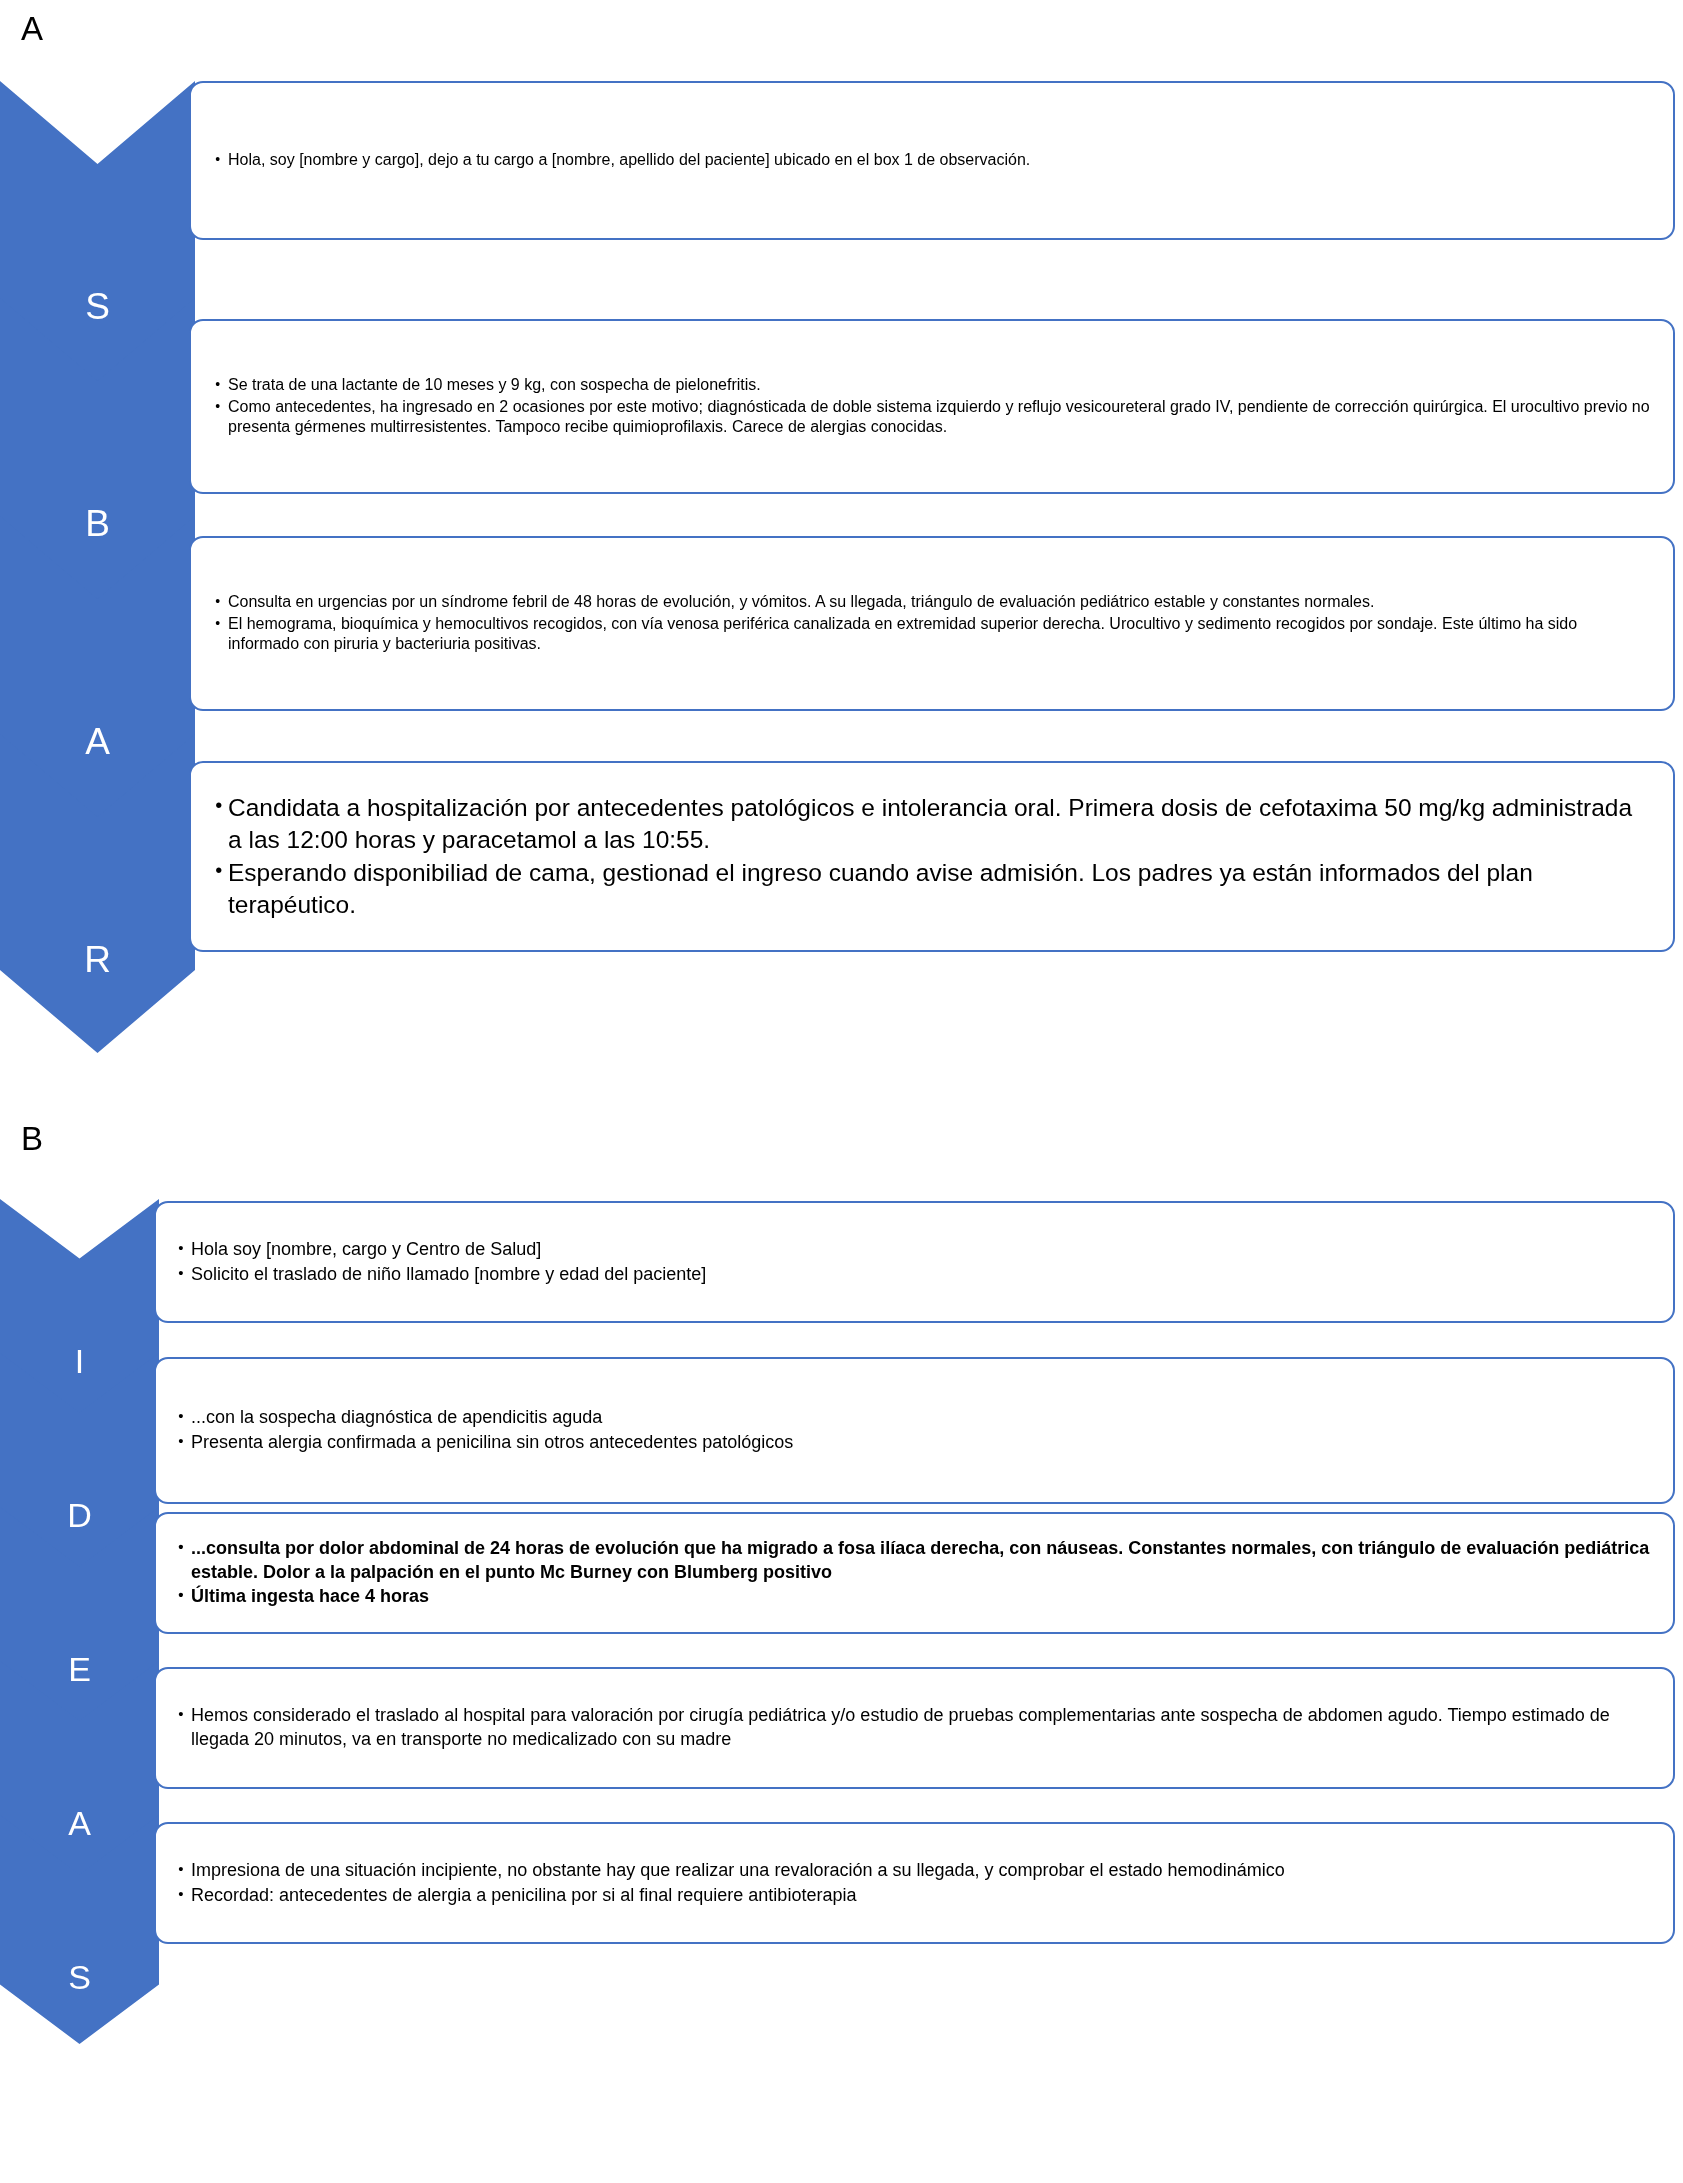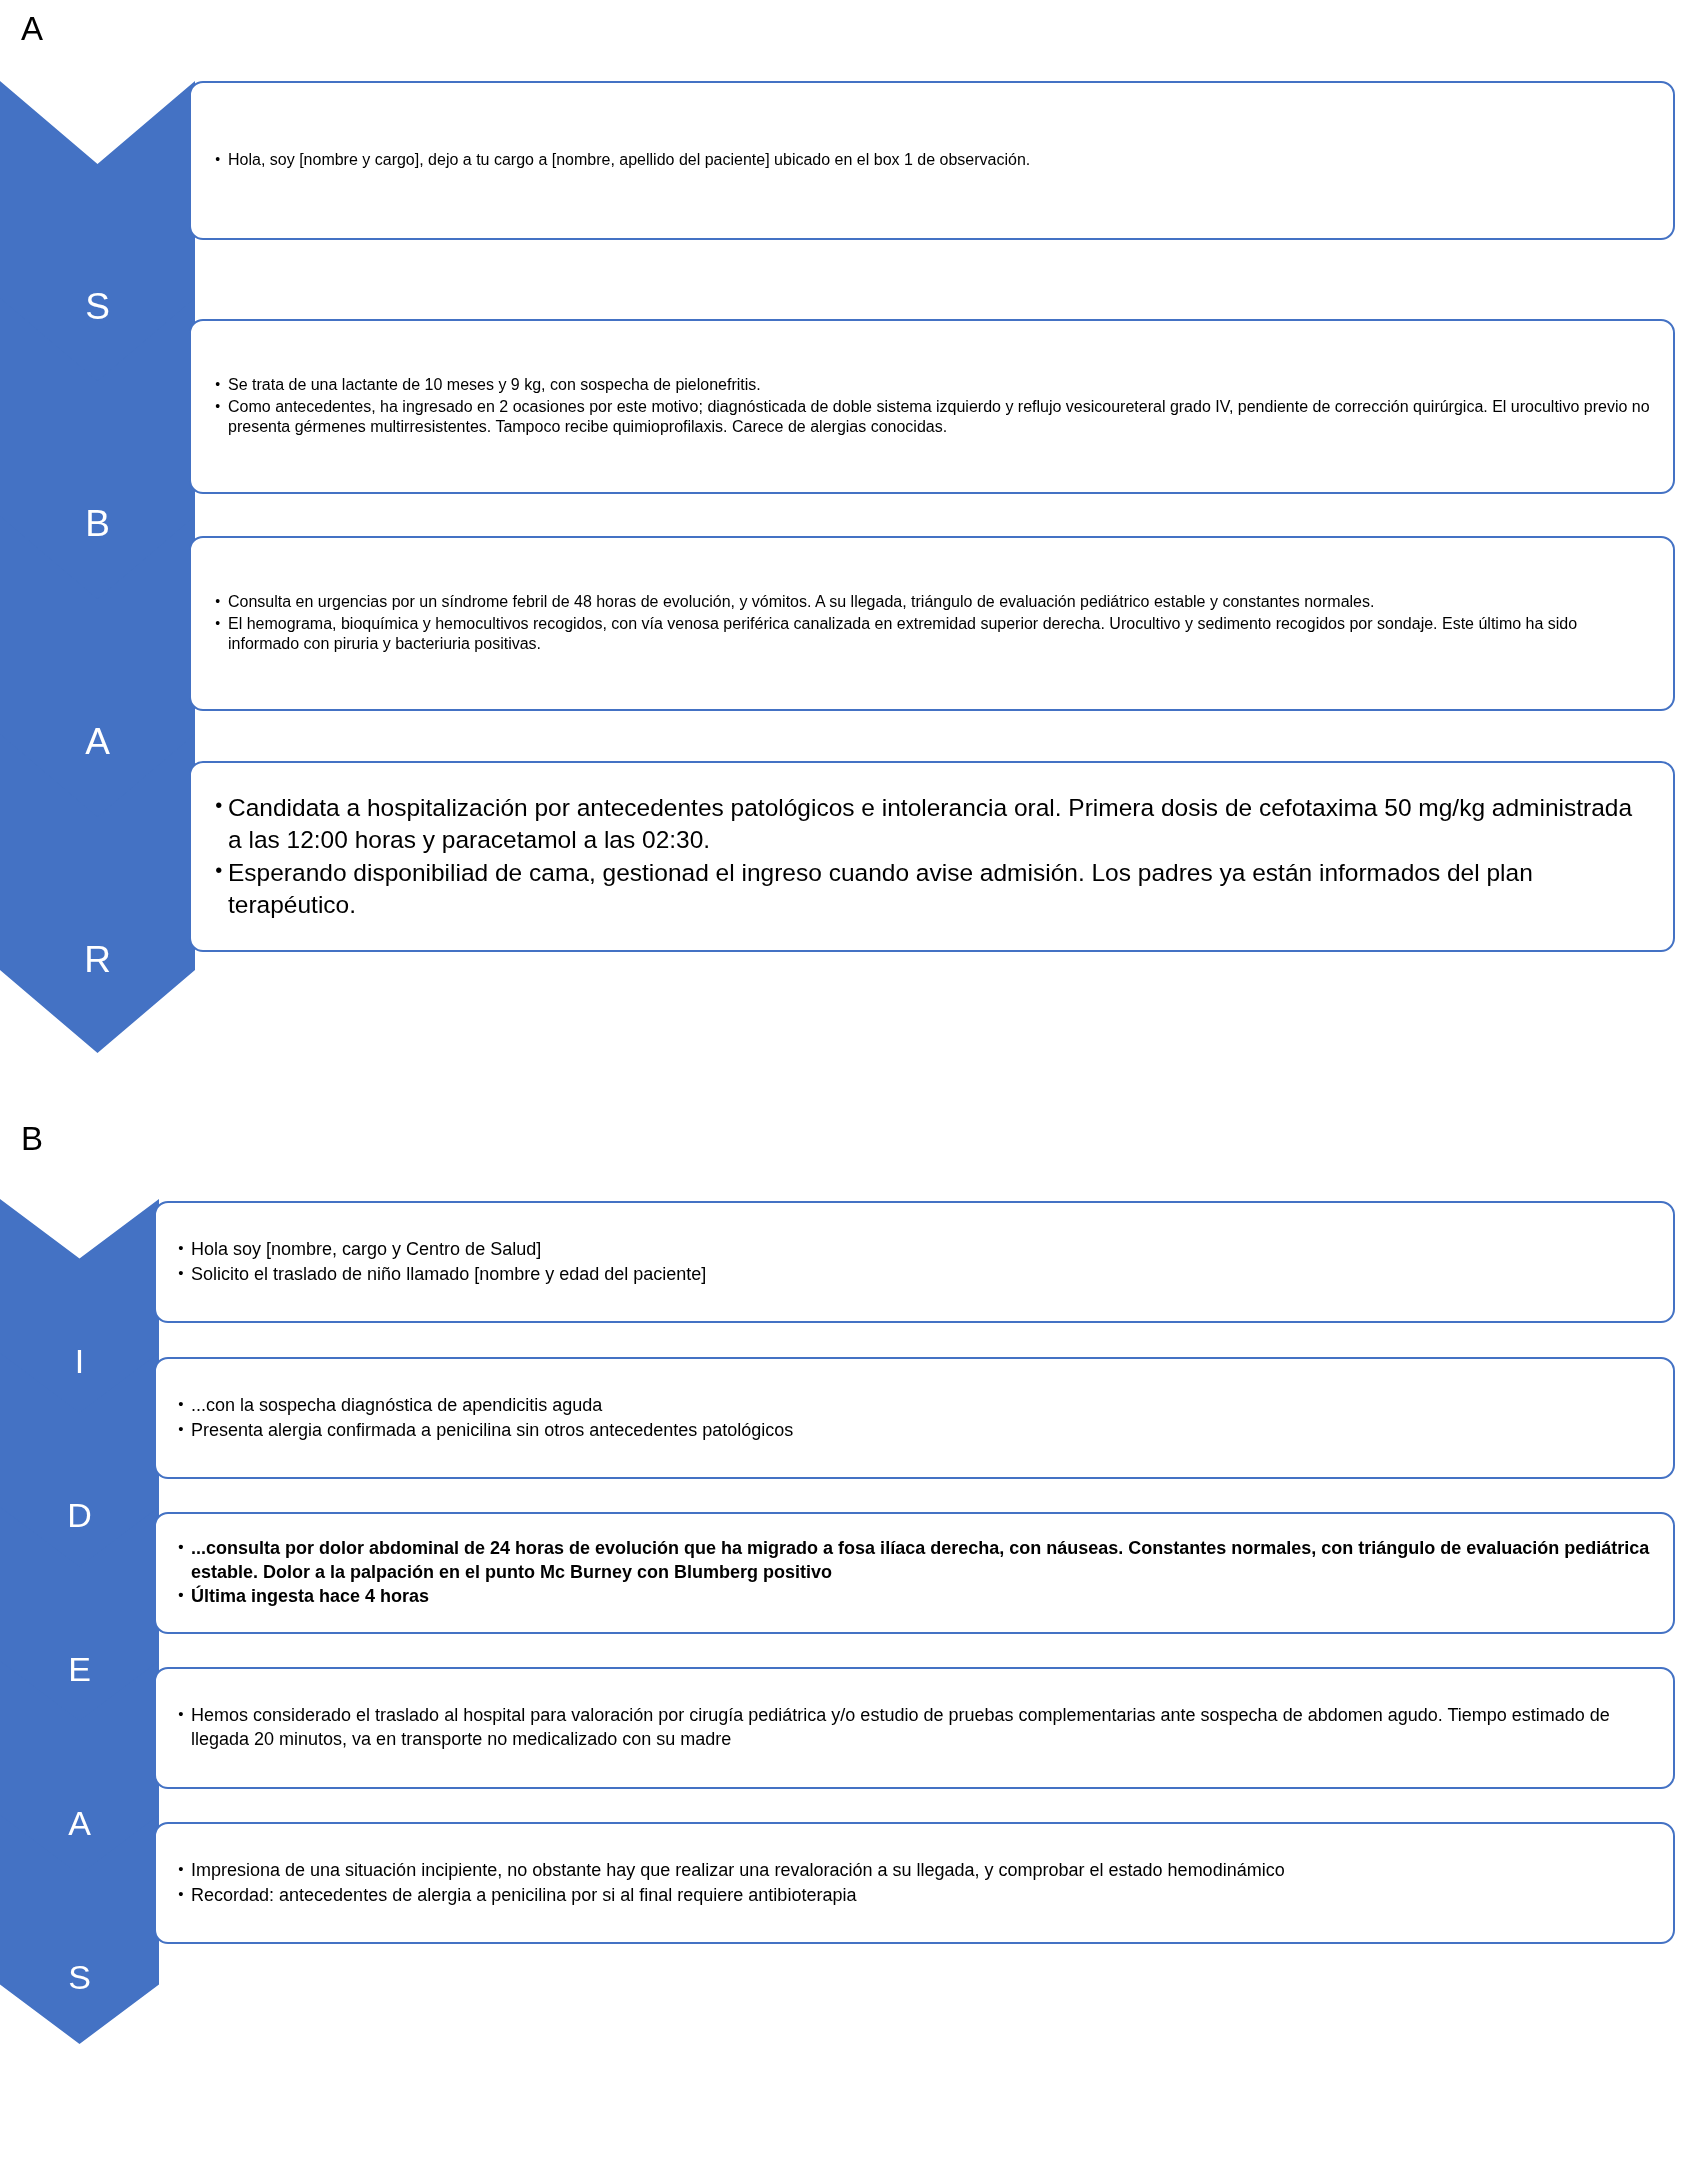--- a/index.html
+++ b/index.html
@@ -144,21 +144,21 @@
     </div>
   </div>
 
   <div class="row">
     <div class="chev-wrap" style="left:0px;top:734px;width:195px;height:319px;">
       <div class="chev"></div>
       <div class="chev-letter" style="top:207px;font-size:37px;">R</div>
     </div>
     <div class="box" style="left:189px;top:761px;width:1486px;height:191px;padding:12.8px 21px;">
       <ul class="bullets t-large">
-        <li>Candidata a hospitalización por antecedentes patológicos e intolerancia oral. Primera dosis de cefotaxima 50 mg/kg administrada a las 12:00 horas y paracetamol a las 02:30.</li>
+        <li>Candidata a hospitalización por antecedentes patológicos e intolerancia oral. Primera dosis de cefotaxima 50 mg/kg administrada a las 12:00 horas y paracetamol a las 10:55.</li>
         <li>Esperando disponibiliad de cama, gestionad el ingreso cuando avise admisión. Los padres ya están informados del plan terapéutico.</li>
       </ul>
     </div>
   </div>
 
 </div>
 
 <div class="panel" style="height:1088px;">
 
   <div class="panel-letter" style="position:absolute;left:21px;top:26.6px;">B</div>
@@ -174,21 +174,21 @@
         <li>Solicito el traslado de niño llamado [nombre y edad del paciente]</li>
       </ul>
     </div>
   </div>
 
   <div class="row">
     <div class="chev-wrap" style="left:0px;top:258px;width:159px;height:229px;">
       <div class="chev"></div>
       <div class="chev-letter" style="top:145px;font-size:34px;">D</div>
     </div>
-    <div class="box" style="left:154px;top:262px;width:1521px;height:122px;padding:10.6px 19px;">
+    <div class="box" style="left:154px;top:262px;width:1521px;height:147px;padding:10.6px 19px;">
       <ul class="bullets t-mid">
         <li>...con la sospecha diagnóstica de apendicitis aguda</li>
         <li>Presenta alergia confirmada a penicilina sin otros antecedentes patológicos</li>
       </ul>
     </div>
   </div>
 
   <div class="row">
     <div class="chev-wrap" style="left:0px;top:412px;width:159px;height:229px;">
       <div class="chev"></div>

